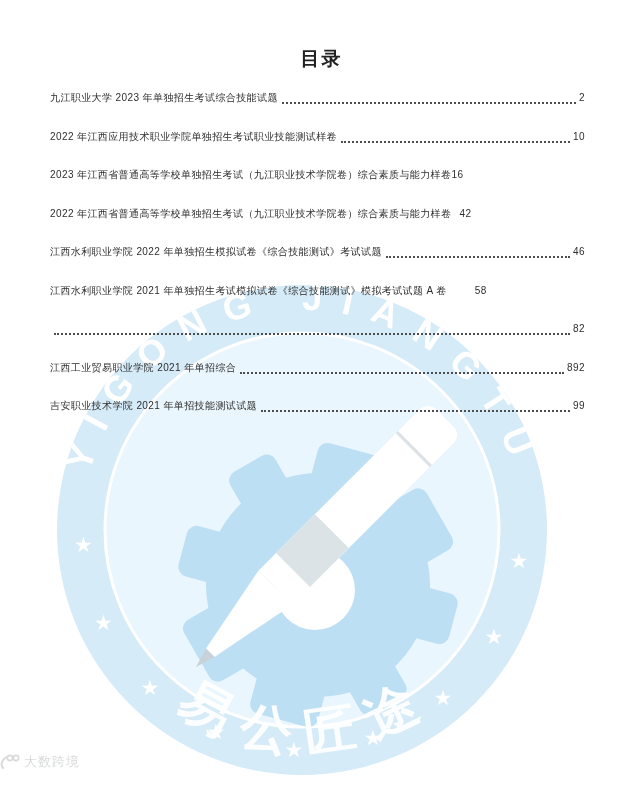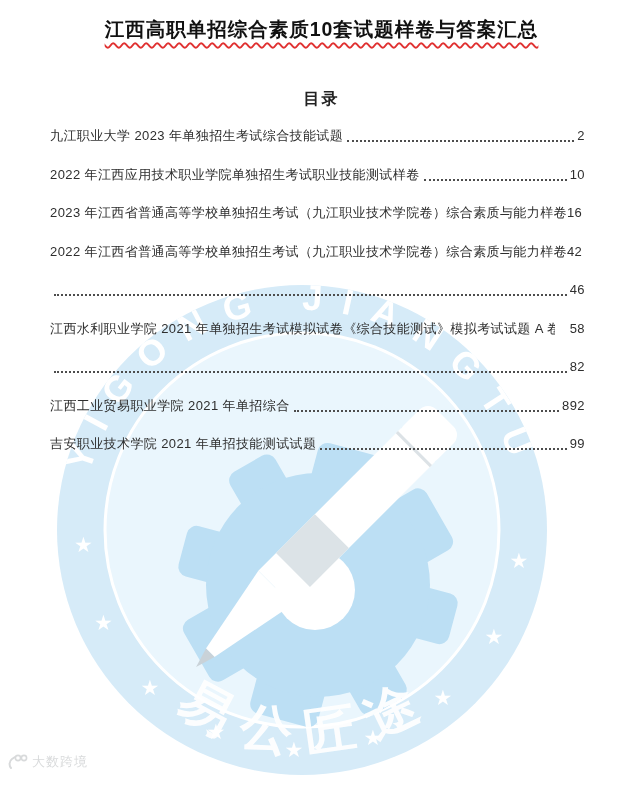--- a/index.html
+++ b/index.html
@@ -15,38 +15,38 @@
   .doc-title{
     margin-top:16px;text-align:center;font-size:19.5px;font-weight:bold;color:#111;
     letter-spacing:1px;
   }
   .doc-title .title-text{
     text-decoration-line:underline;text-decoration-style:wavy;
     text-decoration-color:#e03131;text-decoration-thickness:2px;
     text-underline-offset:6px;
   }
   .toc-heading{
-    margin-top:46px;text-align:center;font-size:16px;font-weight:bold;color:#222;
+    margin-top:46px;text-align:center;font-size:19px;font-weight:bold;color:#222;
     letter-spacing:2px;
   }
   .toc{margin:15px 58px 0 50px;}
   .toc-row{
     display:flex;align-items:flex-start;
-    font-size:13px;color:#2e2e2e;line-height:22px;letter-spacing:0.4px;
+    font-size:10px;color:#2e2e2e;line-height:22px;letter-spacing:0.4px;
     margin-bottom:16.5px;white-space:nowrap;
   }
   .toc-text{flex:0 1 auto;overflow:hidden;}
   .leader{
     flex:1 1 12px;align-self:flex-end;margin:0 3px 5px 4px;
     border-bottom:2px dotted #4d4d4d;min-width:8px;
   }
   .toc-page{flex:0 0 auto;}
   
   .footer-brand{
-    position:absolute;left:8px;top:753px;z-index:2;display:flex;align-items:center;gap:4px;
+    position:absolute;left:0;top:753px;z-index:2;display:flex;align-items:center;gap:4px;
     color:#b9bcbe;opacity:0.55;font-size:13px;letter-spacing:1px;font-family:Liberation Serif, serif;
   }
   .footer-brand svg{display:block;}
 </style>
 </head>
 <body>
 
 <svg class="seal" viewBox="0 0 643 792" width="643" height="792" aria-hidden="true">
   <defs>
     <path id="ringPath" d="M 89.5 473 A 220 220 0 0 1 514.5 473" fill="none"></path>
@@ -101,23 +101,20 @@
     <text x="216" y="739">★</text>
     <text x="294" y="757">★</text>
     <text x="373" y="745">★</text>
     <text x="443" y="705">★</text>
     <text x="494" y="644">★</text>
     <text x="519" y="568">★</text>
   </g>
 </svg>
 
 <div class="content">
-  <div class="doc-title">
-    <span class="title-text">江西高职单招综合素质10套试题样卷与答案汇总</span>
-  </div>
 
   <div class="toc-heading">目录</div>
 
   <div class="toc" id="toc-list">
   <div class="toc-row">
     <span class="toc-text">九江职业大学 2023 年单独招生考试综合技能试题</span>
     <span class="leader"></span>
     <span class="toc-page">2</span>
   </div>
 
@@ -129,32 +126,33 @@
 
   <div class="toc-row">
     <span class="toc-text">2023 年江西省普通高等学校单独招生考试（九江职业技术学院卷）综合素质与能力样卷</span>
 
     <span class="toc-page" style="margin-left: 0px;">16</span>
   </div>
 
   <div class="toc-row">
     <span class="toc-text">2022 年江西省普通高等学校单独招生考试（九江职业技术学院卷）综合素质与能力样卷</span>
 
-    <span class="toc-page" style="">42</span>
+    <span class="toc-page" style="margin-left: 8px;">42</span>
   </div>
 
   <div class="toc-row">
+    <span class="toc-text">江西水利职业学院 2022 年单独招生模拟试卷《综合技能测试》考试试题</span>
     <span class="leader"></span>
     <span class="toc-page">46</span>
   </div>
 
   <div class="toc-row">
     <span class="toc-text">江西水利职业学院 2021 年单独招生考试模拟试卷《综合技能测试》模拟考试试题 A 卷</span>
 
-    <span class="toc-page" style="margin-left: 15px;">58</span>
+    <span class="toc-page" style="margin-left: 28px;">58</span>
   </div>
 
   <div class="toc-row">
     <span class="leader"></span>
     <span class="toc-page">82</span>
   </div>
 
   <div class="toc-row">
     <span class="toc-text">江西工业贸易职业学院 2021 年单招综合</span>
     <span class="leader"></span>

